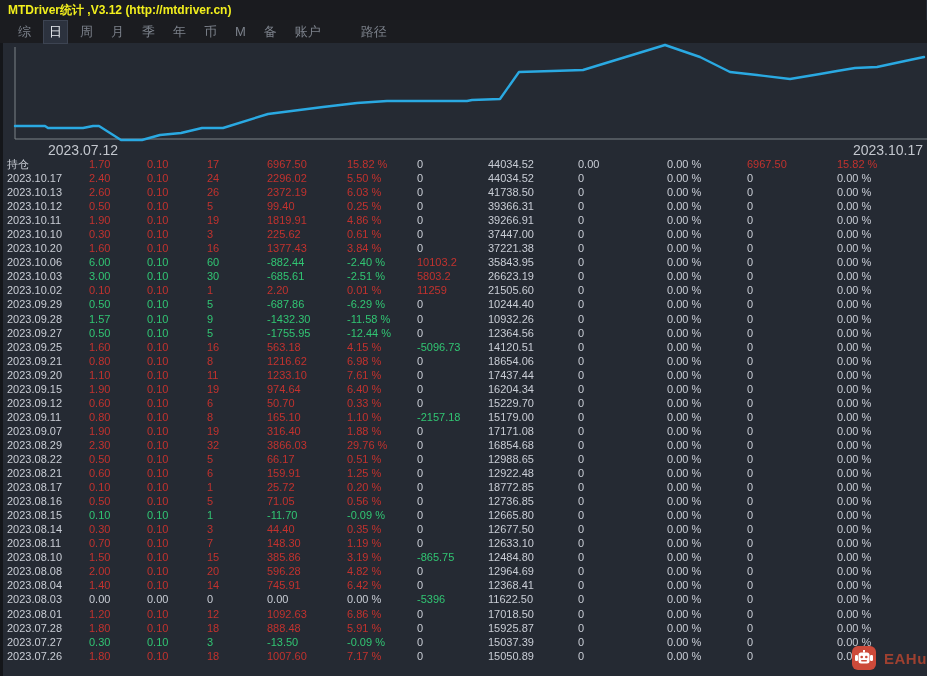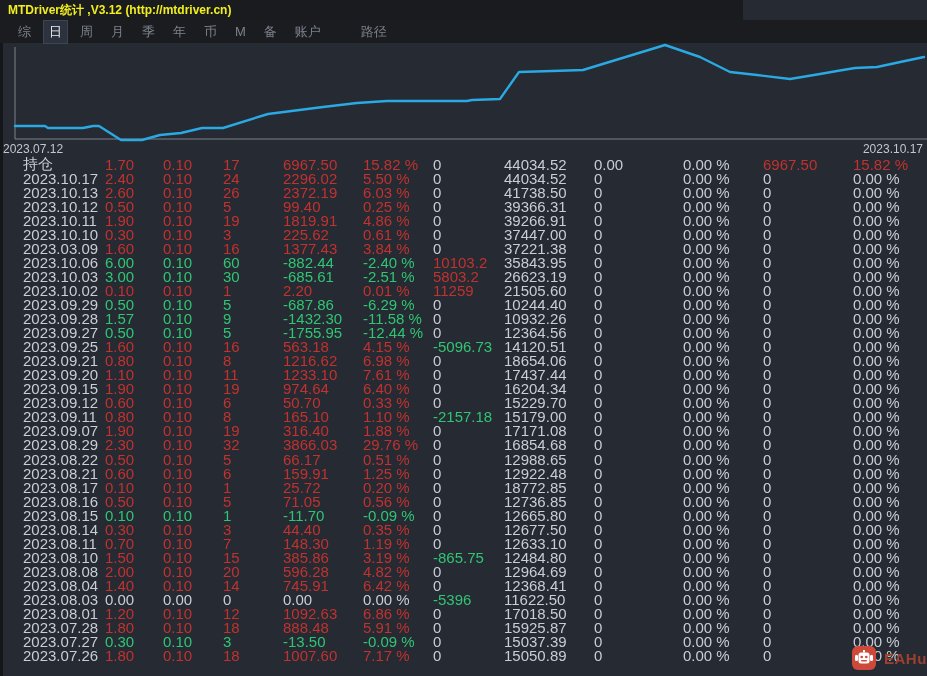--- a/index.html
+++ b/index.html
@@ -5,21 +5,21 @@
   * { box-sizing: border-box; margin: 0; padding: 0; }
   html,body { width: 927px; height: 676px; }
   body {
     position: relative;
     background: #252a33;
     overflow: hidden;
     font-family: "Liberation Sans", "DejaVu Sans", sans-serif;
   }
   
   .titlebar {
-    position: absolute; top: 0; left: 0; width: 743px; height: 20px;
+    position: absolute; top: 0; left: 0; width: 926px; height: 20px;
     background: #1a1b1f;
     display: flex; align-items: center;
   }
   .titlebar .app-title {
     margin-left: 8px;
     color: #f2ef1d; font-size: 12px; font-weight: bold;
     white-space: nowrap;
   }
   
   .menubar {
@@ -38,35 +38,35 @@
     outline: 1px solid #3d4452;
   }
   .menu-item.spaced { margin-left: 22px; }
   
   .chart {
     position: absolute; top: 43px; left: 0; width: 927px; height: 114px;
   }
   .chart svg { position: absolute; top: 0; left: 0; }
   .axis-label {
     position: absolute; top: 99px;
-    font-size: 12px; color: #c3c7ce; white-space: nowrap;
+    font-size: 14px; color: #c3c7ce; white-space: nowrap; margin-left: 45px;
   }
   .axis-label.left  { left: 3px; }
   .axis-label.right { right: 4px; }
   
   .stats-table { position: absolute; top: 157px; left: 0; width: 927px; }
   .thead, .trow {
     display: grid;
     grid-template-columns: 82px 58px 60px 60px 80px 70px 71px 90px 89px 80px 90px 90px;
     padding-left: 7px;
     align-items: center;
   }
   .thead { height: 16px; color: #d2d6dd; font-size: 12px; }
   .thead span { white-space: nowrap; }
-  .trow  { height: 14.05px; font-size: 15px; margin-left: 16px; }
+  .trow  { height: 14.05px; font-size: 11px; }
   .cell  { white-space: nowrap; overflow: hidden; }
   .c-red   { color: #c2322e; }
   .c-green { color: #31c573; }
   .c-white { color: #c9cdd5; }
   
   .watermark {
     position: absolute; left: 852px; top: 646px;
     display: flex; align-items: center; gap: 8px;
   }
   .wm-icon {
@@ -195,21 +195,21 @@
         <span class="cell c-red">225.62</span>
         <span class="cell c-red">0.61 %</span>
         <span class="cell c-white">0</span>
         <span class="cell c-white">37447.00</span>
         <span class="cell c-white">0</span>
         <span class="cell c-white">0.00 %</span>
         <span class="cell c-white">0</span>
         <span class="cell c-white">0.00 %</span>
       </div>
       <div class="trow">
-        <span class="cell c-white">2023.03.09</span>
+        <span class="cell c-white">2023.10.20</span>
         <span class="cell c-red">1.60</span>
         <span class="cell c-red">0.10</span>
         <span class="cell c-red">16</span>
         <span class="cell c-red">1377.43</span>
         <span class="cell c-red">3.84 %</span>
         <span class="cell c-white">0</span>
         <span class="cell c-white">37221.38</span>
         <span class="cell c-white">0</span>
         <span class="cell c-white">0.00 %</span>
         <span class="cell c-white">0</span>

